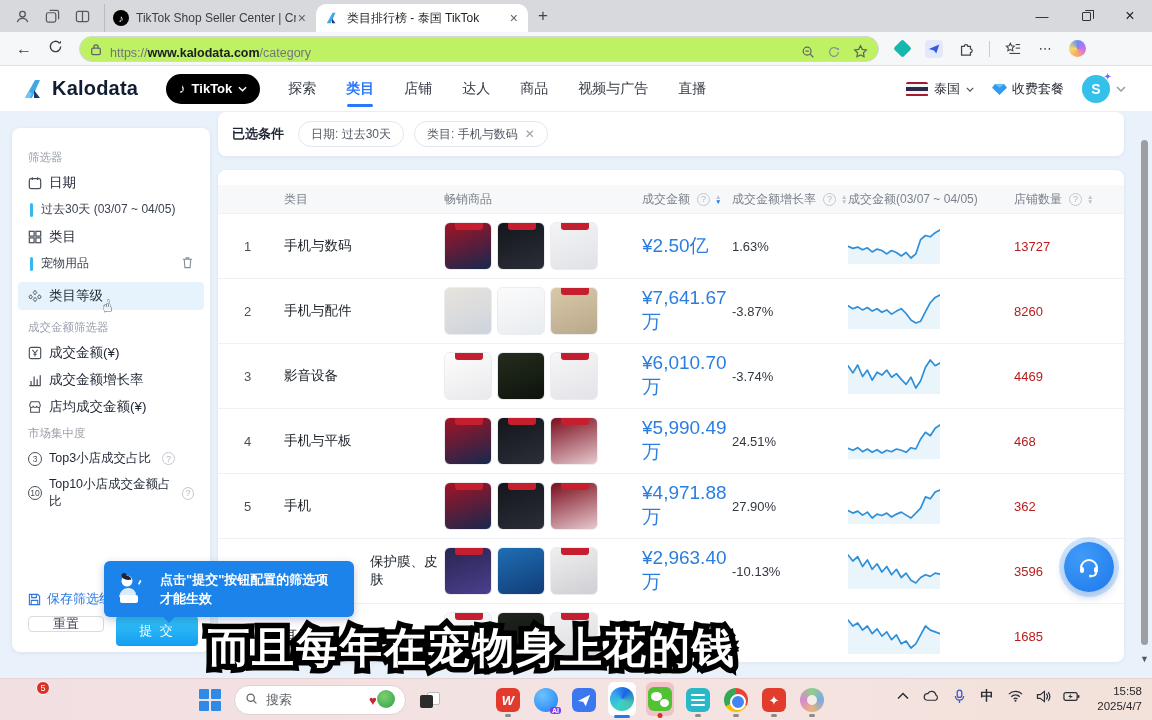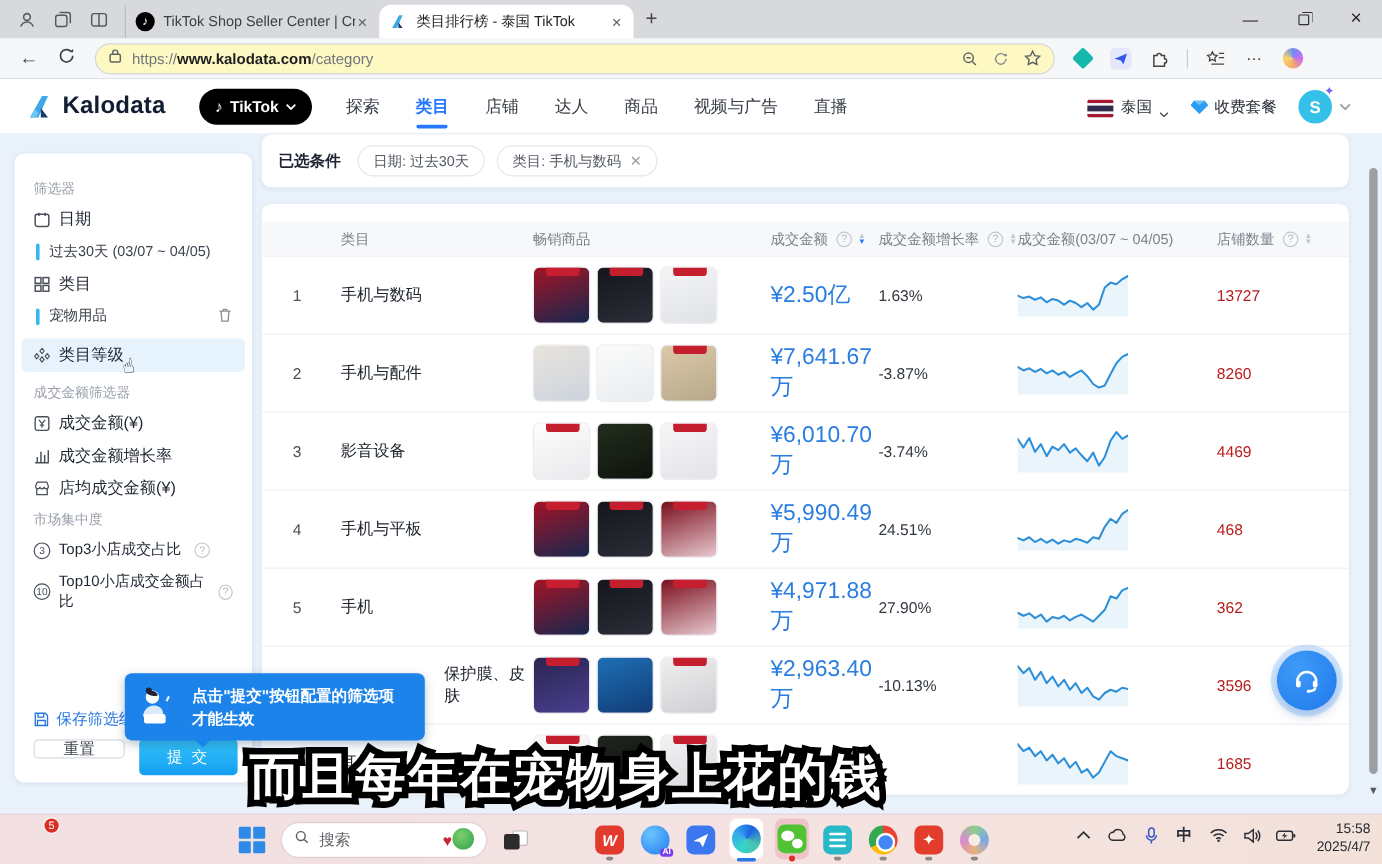--- a/index.html
+++ b/index.html
@@ -18,21 +18,21 @@
   .tab .t-close { color:#5f6368; font-size:14px; padding:0 2px; }
   .newtab { font-size:17px; color:#444; margin-left:10px; }
   .wincontrols { position:absolute; right:0; top:0; height:32px; display:flex; }
   .wc { width:44px; height:32px; display:flex; align-items:center; justify-content:center; color:#222; font-size:13px; }
   .wc .restore { width:9px; height:9px; border:1px solid #333; border-radius:1px; position:relative; }
   .wc .restore:before { content:""; position:absolute; left:2px; top:-3px; width:8px; height:8px; border-top:1px solid #333; border-right:1px solid #333; border-radius:1px; }
 
   
   .toolbar { position:absolute; left:0; top:32px; width:1152px; height:34px; background:#f6f7f9; border-bottom:1px solid #dfe2e6; display:flex; align-items:center; }
   .nav-btn { color:#3c4043; font-size:16px; margin-left:16px; }
-  .addrbar { margin-left:16px; width:800px; height:26px; background:#fef9c3; border:1px solid #d3d6db; border-radius:14px; display:flex; align-items:center; padding:12px 10px; }
+  .addrbar { margin-left:16px; width:800px; height:26px; background:#bef264; border:1px solid #d3d6db; border-radius:14px; display:flex; align-items:flex-end; padding:1px 10px; }
   .addrbar .url { font-size:12.5px; margin-left:8px; flex:1; white-space:nowrap; }
   .url .dim { color:#70757c; } .url .host { color:#1c1e21; font-weight:bold; }
   .pill-ic { width:16px; height:16px; margin-left:10px; color:#5f6368; display:flex; align-items:center; justify-content:center; }
   .ext-row { display:flex; align-items:center; margin-left:14px; gap:14px; }
   .ext { width:18px; height:18px; display:flex; align-items:center; justify-content:center; font-size:13px; color:#444; }
   .gem-ext { width:13px; height:13px; background:#14b8ac; transform:rotate(45deg); border-radius:2px; }
   .bird-ext { width:18px; height:18px; border-radius:4px; background:#e3e8fd; display:flex; align-items:center; justify-content:center; }
   .copilot { width:17px; height:17px; border-radius:50%; background:conic-gradient(#6a8df8,#c86ef0,#f8a86a,#f6d76a,#6a8df8); }
   .vdiv { width:1px; height:16px; background:#c9ccd1; }
 
@@ -41,21 +41,21 @@
   .logo { display:flex; margin-left:22px; }
   .logo-text { font-size:20px; font-weight:bold; color:#121d33; margin-left:6px; letter-spacing:.2px; }
   .tiktok-pill { margin-left:28px; height:30px; padding:0 13px; background:#000; border-radius:16px; color:#fff; display:flex; align-items:center; font-size:13px; font-weight:bold; gap:6px; }
   .mainnav { display:flex; margin-left:28px; gap:30px; height:46px; align-items:center; }
   .mn-item { font-size:14px; color:#363c46; position:relative; height:46px; display:flex; align-items:center; }
   .mn-item.active { color:#2878ff; font-weight:bold; }
   .mn-item.active:after { content:""; position:absolute; bottom:5px; left:50%; transform:translateX(-50%); width:26px; height:3px; border-radius:2px; background:#2878ff; }
   .sh-right { position:absolute; right:26px; top:0; height:46px; display:flex; align-items:center; gap:18px; }
   .flag { width:22px; height:15px; border-radius:2px; overflow:hidden; display:flex; flex-direction:column; }
   .flag i { display:block; }
-  .region { display:flex; align-items:flex-end; gap:6px; font-size:13px; color:#2a2f38; }
+  .region { display:flex; align-items:center; gap:6px; font-size:13px; color:#2a2f38; }
   .plan { display:flex; align-items:center; gap:5px; font-size:13px; color:#2a2f38; }
   .gem { width:15px; height:13px; }
   .avatar-wrap { position:relative; display:flex; align-items:center; gap:6px; }
   .avatar { width:28px; height:28px; border-radius:50%; background:#35c0ea; color:#fff; font-weight:bold; font-size:14px; display:flex; align-items:center; justify-content:center; }
   .av-badge { position:absolute; right:14px; top:-4px; font-size:10px; color:#7b61ff; }
   .chev { color:#9aa0a8; }
 
   
   .sidebar { position:absolute; left:12px; top:128px; width:198px; height:524px; background:#fff; border-radius:8px; box-shadow:0 1px 4px rgba(31,56,88,.08); padding:12px 16px; overflow:hidden; }
   .s-section { font-size:11.5px; color:#9aa0ab; margin:10px 0 8px; }

